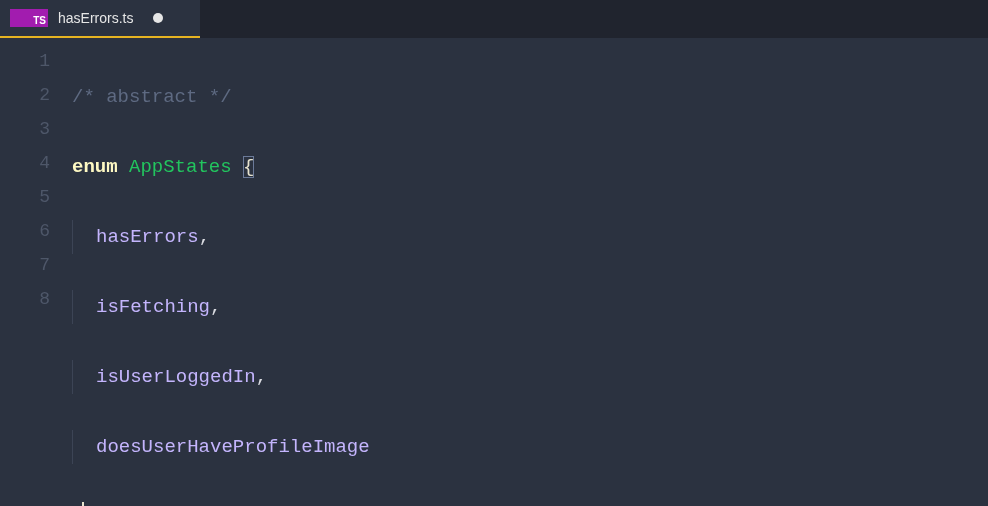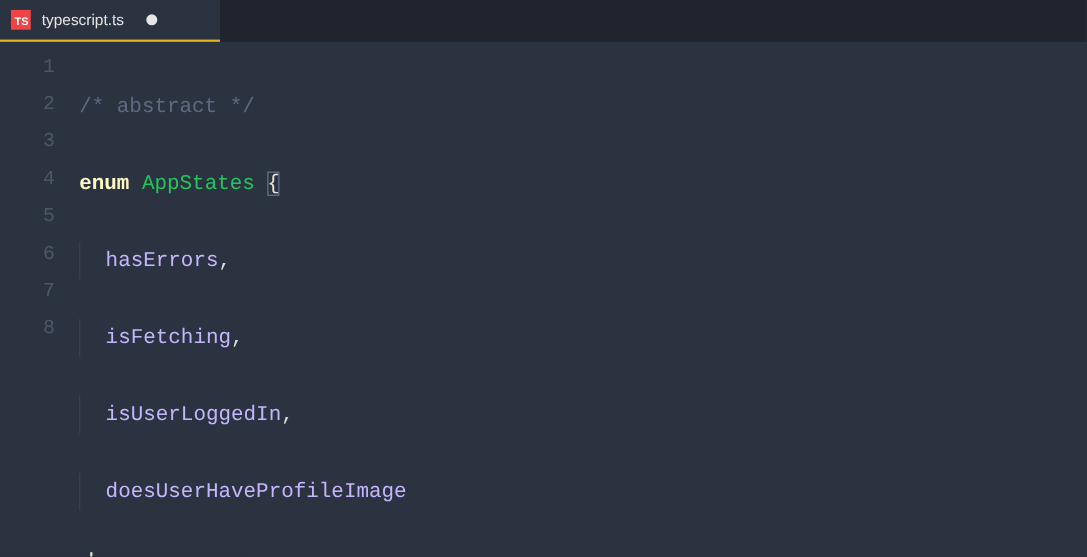--- a/index.html
+++ b/index.html
@@ -19,23 +19,23 @@
     .tab {
       display: flex;
       align-items: center;
       background: #2b3240;
       padding: 0 16px 0 10px;
       border-bottom: 2px solid #e6b422;
       gap: 10px;
       min-width: 200px;
     }
     .ts-badge {
-      width: 18px;
+      width: 38px;
       height: 18px;
-      background: #ef4444;
+      background: #a21caf;
       color: #ffffff;
       font-size: 10px;
       font-weight: bold;
       display: flex;
       align-items: flex-end;
       justify-content: flex-end;
       padding: 0 2px 1px 3px;
       font-family: Arial, sans-serif;
     }
     .tab-title {
@@ -100,21 +100,21 @@
       vertical-align: -4px;
       margin-left: -1px;
     }
   </style>
 </head>
 <body>
 
 <div class="tabbar">
   <div class="tab">
     <div class="ts-badge">TS</div>
-    <span class="tab-title">typescript.ts</span>
+    <span class="tab-title">hasErrors.ts</span>
     <span class="dirty-dot"></span>
   </div>
 </div>
 
 <div class="editor">
   <div class="gutter">
       <div class="ln">1</div>
       <div class="ln">2</div>
       <div class="ln">3</div>
       <div class="ln">4</div>

